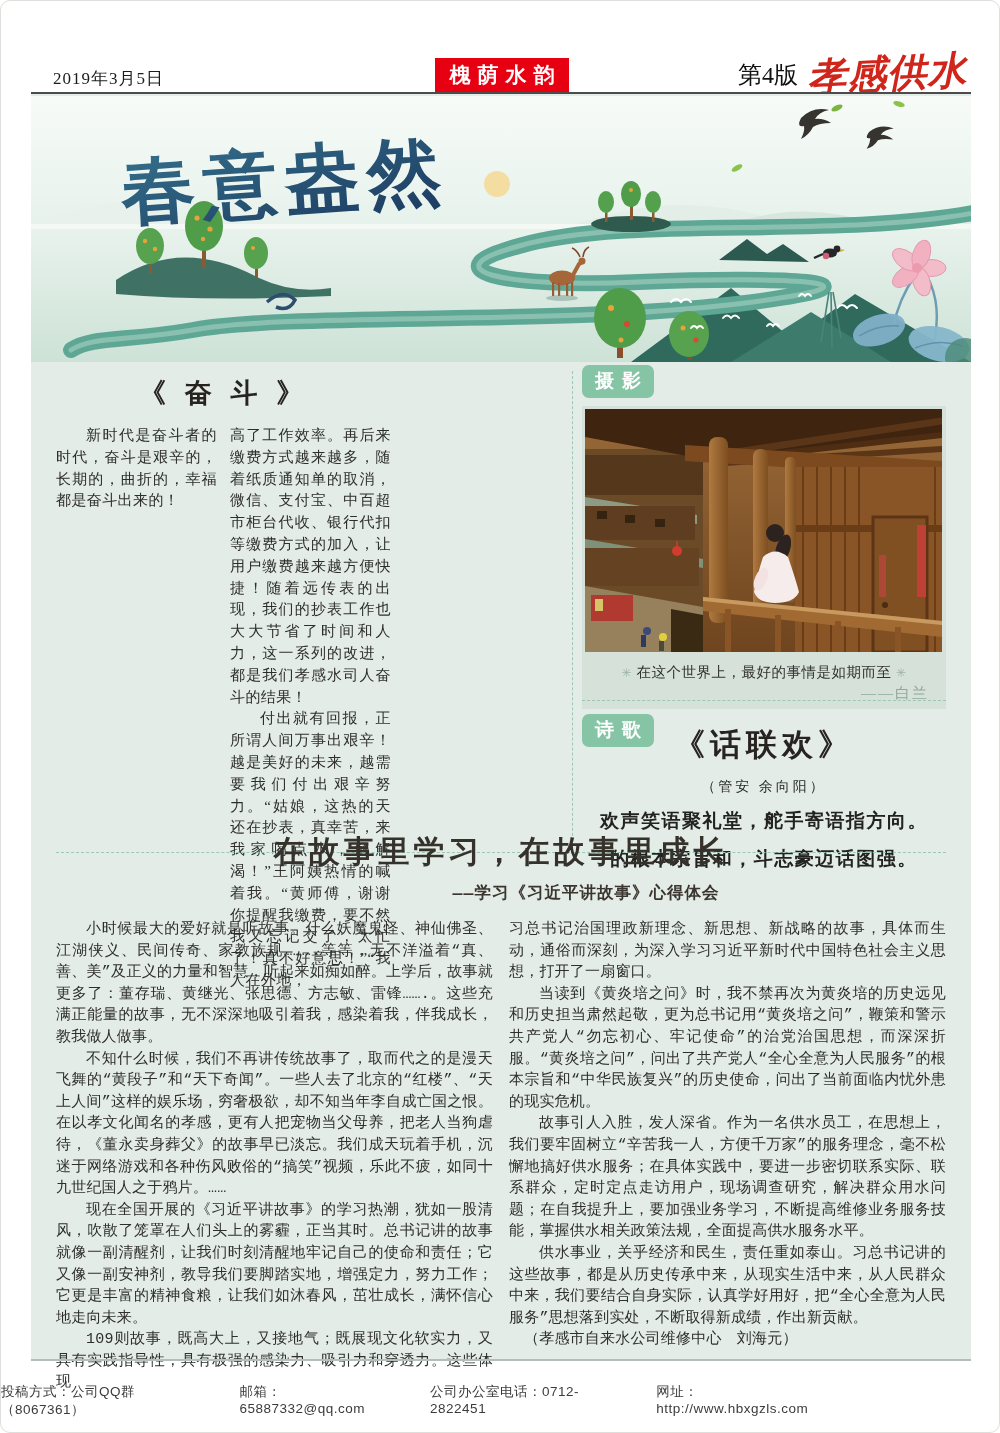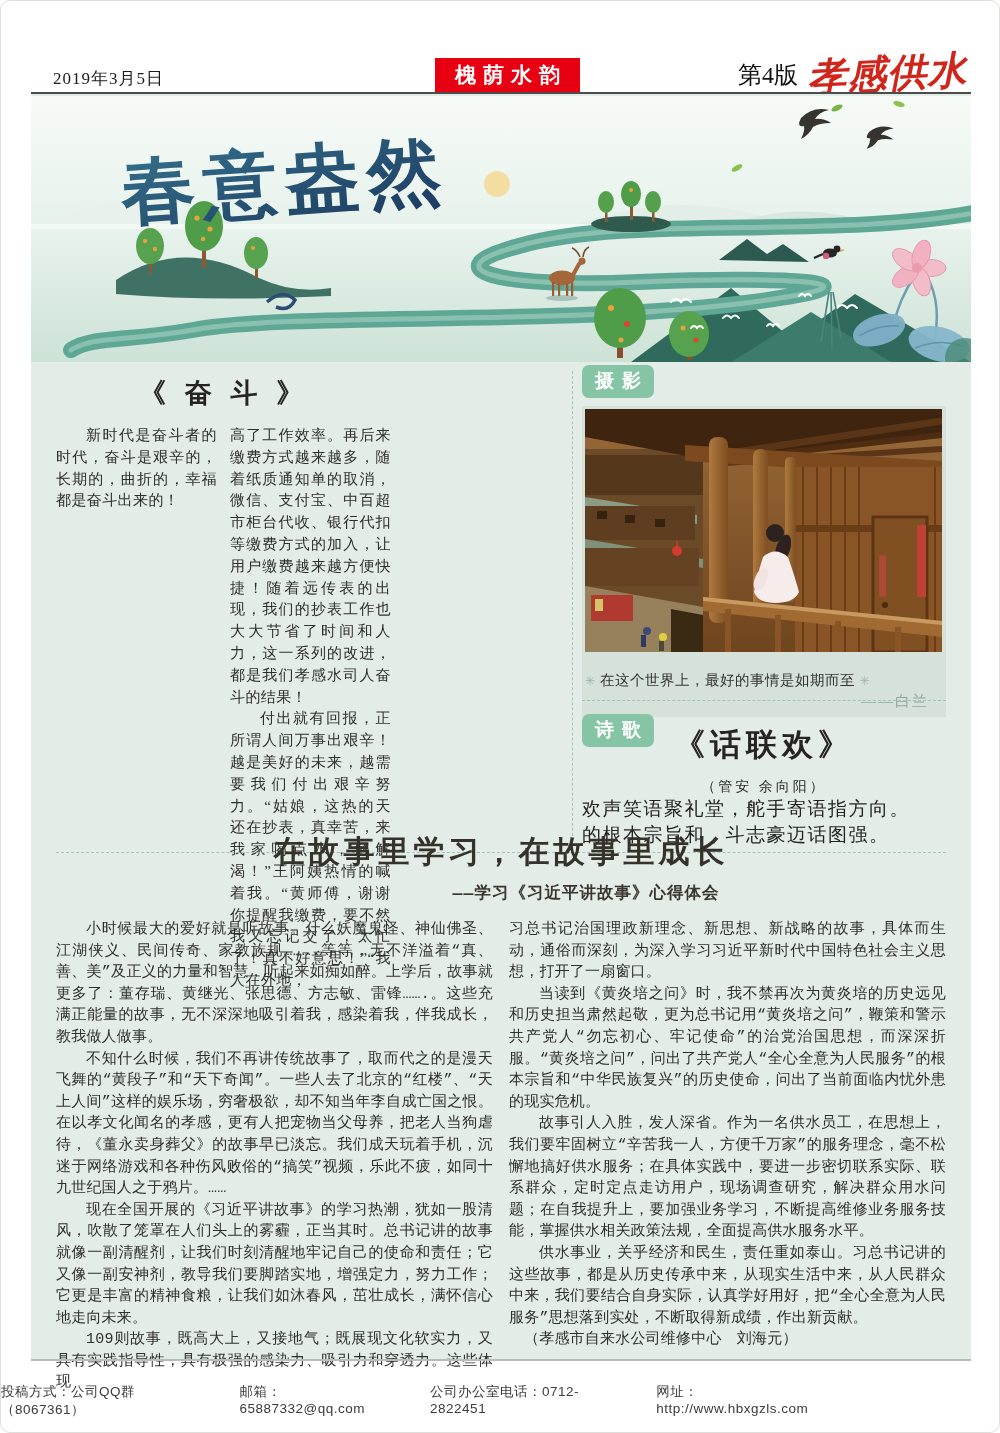--- a/index.html
+++ b/index.html
@@ -2,21 +2,21 @@
 <html><head>
 <meta charset="utf-8">
 <style>
   html,body{margin:0;padding:0;}
   body{width:1000px;height:1433px;position:relative;background:#ffffff;
        font-family:"Liberation Serif","DejaVu Serif",serif;color:#2e2e2e;}
   .page{position:absolute;inset:0;border:1px solid #dededa;border-radius:10px;overflow:hidden;background:#fff;}
 
   
   .hdr-date{position:absolute;left:52px;top:66px;font-size:17px;letter-spacing:1px;color:#1c1c1c;}
-  .hdr-badge{position:absolute;left:434px;top:57px;width:145px;height:34px;background:#e60012;color:#fff;
+  .hdr-badge{position:absolute;left:434px;top:57px;width:134px;height:34px;background:#e60012;color:#fff;
              display:flex;align-items:center;justify-content:center;font-weight:bold;font-size:21px;
              letter-spacing:7px;font-family:"Liberation Sans",sans-serif;padding-left:7px;box-sizing:border-box;}
   .hdr-pagenum{position:absolute;left:737px;top:58px;font-size:24px;font-weight:normal;color:#111;}
   .hdr-masthead{position:absolute;left:806px;top:46px;font-size:39px;color:#d0251b;font-weight:bold;
                 font-style:italic;letter-spacing:1px;transform:rotate(-3deg);white-space:nowrap;}
   .hdr-rule{position:absolute;left:30px;top:91px;width:940px;height:2px;background:#4c4c4c;}
 
   
   .sheet{position:absolute;left:30px;top:93px;width:940px;height:1265px;background:#e4ece7;}
 
@@ -34,32 +34,32 @@
   p.ind{text-indent:2em;}
   .fd-byline{margin-top:22px;font-size:15px;letter-spacing:1px;}
 
   .vdash{position:absolute;left:541px;top:277px;height:480px;border-left:1px dashed #9cc8b6;}
 
   
   .photo-sec{position:absolute;left:551px;top:271px;width:364px;}
   .sec-label{display:inline-block;background:#85c4a4;color:#ffffff;font-weight:bold;font-size:19px;
              padding:3px 13px 4px;border-radius:7px;letter-spacing:8px;padding-right:5px;}
   .photo-panel{margin-top:8px;background:#d6e2d9;padding:3px 3px 6px;}
-  .caption{font-size:14.5px;color:#333;margin-top:15px;
+  .caption{text-align:center;font-size:14.5px;color:#333;margin-top:7px;
            font-family:"Liberation Sans",sans-serif;letter-spacing:0.5px;}
   .cap-star{color:#9fb3a9;font-size:12px;}
   .credit{text-align:right;font-size:15px;color:#93a69d;margin:2px 14px 0 0;letter-spacing:2px;}
 
   
   .poem-sec{position:absolute;left:551px;top:606px;width:364px;border-top:1px dashed #9cc8b6;padding-top:11px;}
   .poem-head{position:relative;height:52px;}
   .poem-head .sec-label{position:absolute;left:0;top:2px;}
   .poem-title{text-align:center;font-size:31px;font-weight:bold;letter-spacing:5px;color:#262320;padding-top:12px;}
   .poem-authors{text-align:center;font-size:14px;letter-spacing:3px;margin-top:14px;color:#2b2b2b;}
-  .poem-line{text-align:left;font-size:19px;letter-spacing:1.5px;color:#222;}
+  .poem-line{text-align:center;font-size:19px;letter-spacing:1.5px;margin-top:12px;color:#222;font-weight:bold;}
 
   
   .hdash{position:absolute;left:25px;top:758px;width:890px;border-top:1px dashed #9cc8b6;}
   .story{position:absolute;left:25px;top:737px;width:890px;font-family:Liberation Mono, monospace;}
   .story-title{text-align:center;font-size:31px;font-weight:bold;letter-spacing:4px;color:#35312b;}
   .story-sub{text-align:center;font-size:16.5px;font-weight:bold;color:#3a362f;margin-top:9px;padding-left:170px;letter-spacing:1px;}
   .story-cols{display:flex;gap:16px;margin-top:15px;}
   .story-col{width:437px;}
   .story-col p.bt{line-height:21.6px;letter-spacing:0.2px;}
   .story-byline{margin-top:20px;font-size:15px;letter-spacing:1px;text-indent:1em;}

